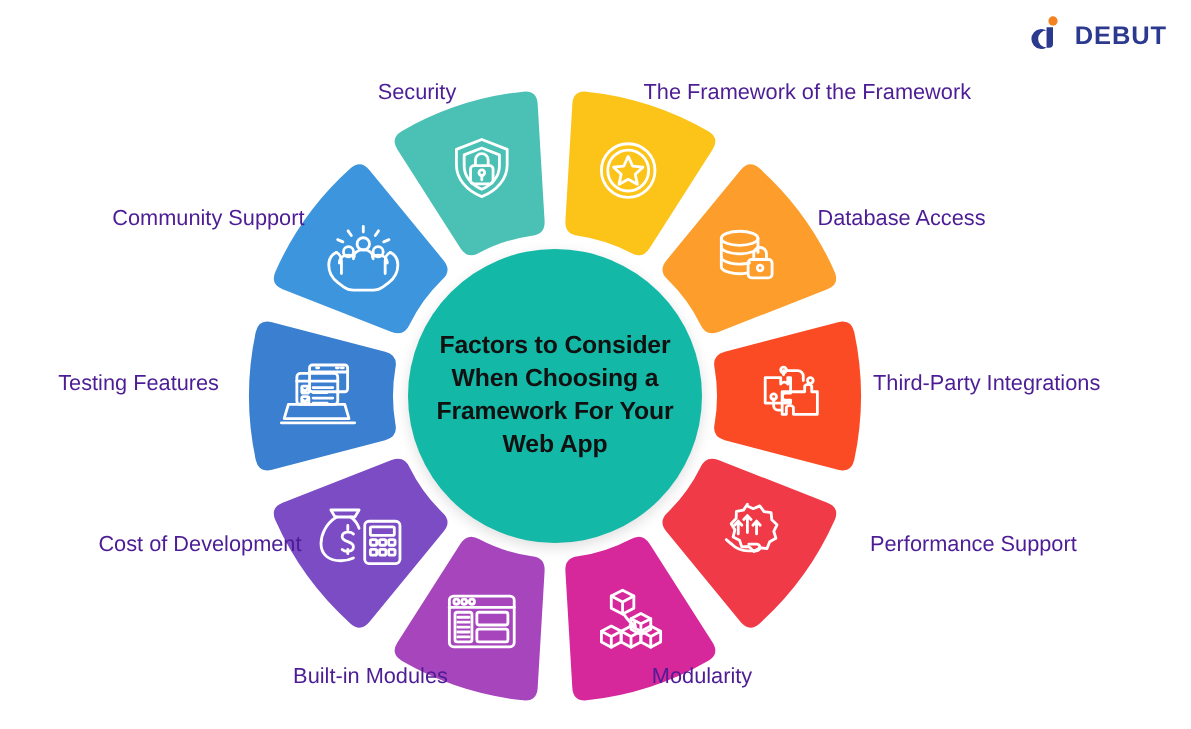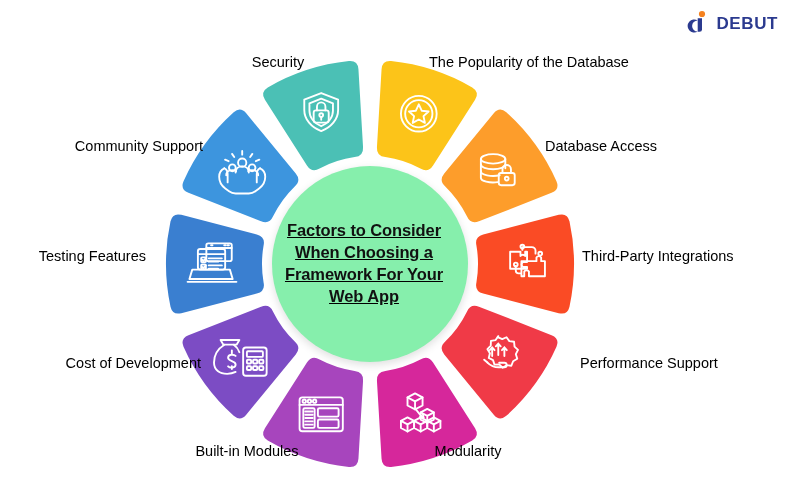--- a/index.html
+++ b/index.html
@@ -28,39 +28,39 @@
     position:absolute; left:164px; top:58px;
     width:412px; height:412px;
   }
   #wheel-svg{position:absolute;inset:0;}
   #center-hub{
     position:absolute;
     left:50%; top:50%;
     transform:translate(-50%,-50%);
     width:196px;height:196px;
     border-radius:50%;
-    background:#86efac;
+    background:#14b8a6;
     box-shadow:0 3px 9px rgba(0,0,0,0.13);
-    display:flex;align-items:center;justify-content:flex-start;text-decoration:underline;
+    display:flex;align-items:center;justify-content:center;
   }
   #center-title{
     width:184px;
     text-align:center;
     font-size:16.5px;
     font-weight:bold;
     line-height:1.33;
     color:#111111;
     letter-spacing:-0.1px;
   }
 
   
   .wheel-label{
     position:absolute;
     font-size:14.5px;
-    color:#000000;
+    color:#4c1d95;
     white-space:nowrap;
     line-height:1;
   }
   .lbl-right{text-align:left;}
   .lbl-left{text-align:left;}
   .lbl-center{text-align:center;transform:translateX(-50%);}
 </style>
 </head>
 <body>
 
@@ -209,21 +209,21 @@
       </g>
   </svg>
 
   <div id="center-hub">
     <div id="center-title">Factors to Consider When Choosing a Framework For Your Web App</div>
   </div>
 </div>
 
 <div id="labels-layer">
     <div class="wheel-label lbl-center" style="left: 278px; top: 55px;">Security</div>
-    <div class="wheel-label lbl-right" style="left: 429px; top: 55px;">The Popularity of the Database</div>
+    <div class="wheel-label lbl-right" style="left: 429px; top: 55px;">The Framework of the Framework</div>
     <div class="wheel-label lbl-right" style="left: 545px; top: 139px;">Database Access</div>
     <div class="wheel-label lbl-right" style="left: 582px; top: 249px;">Third-Party Integrations</div>
     <div class="wheel-label lbl-right" style="left: 580px; top: 356px;">Performance Support</div>
     <div class="wheel-label lbl-center" style="left: 468px; top: 444px;">Modularity</div>
     <div class="wheel-label lbl-center" style="left: 247px; top: 444px;">Built-in Modules</div>
     <div class="wheel-label lbl-left" style="right: 593px; top: 356px;">Cost of Development</div>
     <div class="wheel-label lbl-left" style="right: 648px; top: 249px;">Testing Features</div>
     <div class="wheel-label lbl-left" style="right: 591px; top: 139px;">Community Support</div>
   </div>
 

